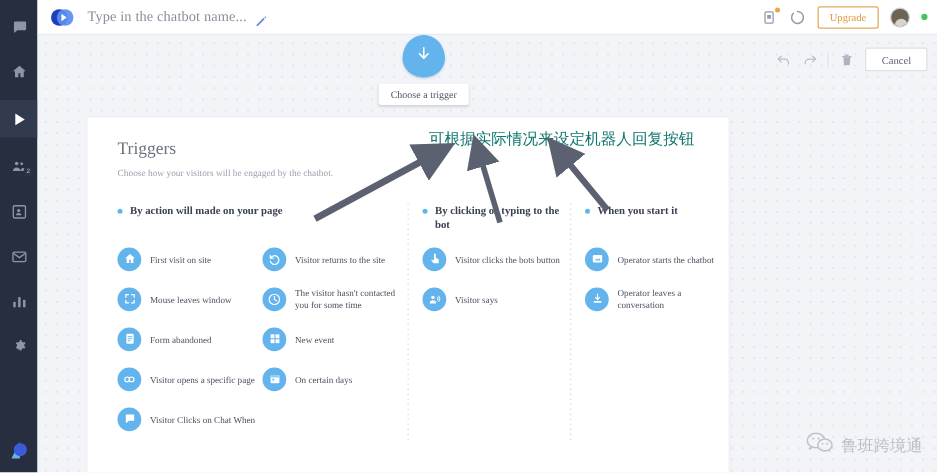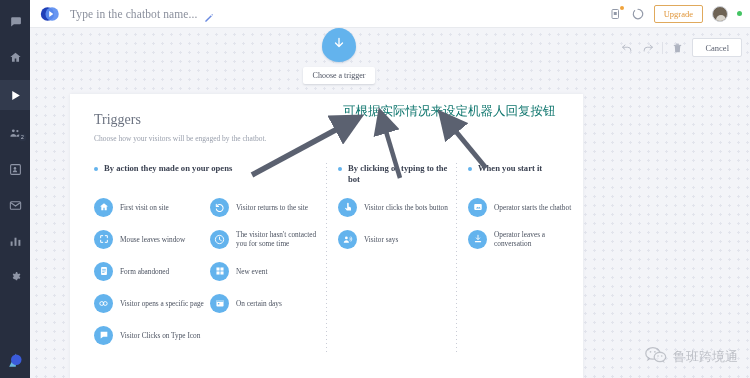--- a/index.html
+++ b/index.html
@@ -351,21 +351,21 @@
 
     <section id="panel">
       <h1 id="panel-title">Triggers</h1>
       <p id="panel-sub">Choose how your visitors will be engaged by the chatbot.</p>
 
       <div id="columns">
 
         <div class="col col-1">
           <div class="col-head">
             <span class="col-bullet"></span>
-            <span>By action they made on your opens</span>
+            <span>By action will made on your page</span>
           </div>
           <div class="subcols">
 
             <div class="subcol">
               <div class="trig">
                 <span class="trig-icon">
                   <svg width="10" height="10" viewBox="0 0 24 24">
                       <path d="M12 3 2.5 11h3v9h5v-6h3v6h5v-9h3z" fill="#fff"></path>
                     </svg>
                 </span>
@@ -398,21 +398,21 @@
                     </svg>
                 </span>
                 <span class="trig-label">Visitor opens a specific page</span>
               </div>
               <div class="trig">
                 <span class="trig-icon">
                   <svg width="10" height="10" viewBox="0 0 24 24">
                       <path d="M4 4h16v12H10l-6 4.5z" fill="#fff"></path>
                     </svg>
                 </span>
-                <span class="trig-label">Visitor Clicks on Type Icon</span>
+                <span class="trig-label">Visitor Clicks on Chat When</span>
               </div>
             </div>
 
             <div class="subcol">
               <div class="trig">
                 <span class="trig-icon">
                   <svg width="11" height="11" viewBox="0 0 24 24">
                       <path d="M5 5v5h5" fill="none" stroke="#fff" stroke-width="2.2" stroke-linecap="round" stroke-linejoin="round"></path>
                       <path d="M5.6 9.6a7.6 7.6 0 1 1-.7 5.4" fill="none" stroke="#fff" stroke-width="2.2" stroke-linecap="round"></path>
                     </svg>

